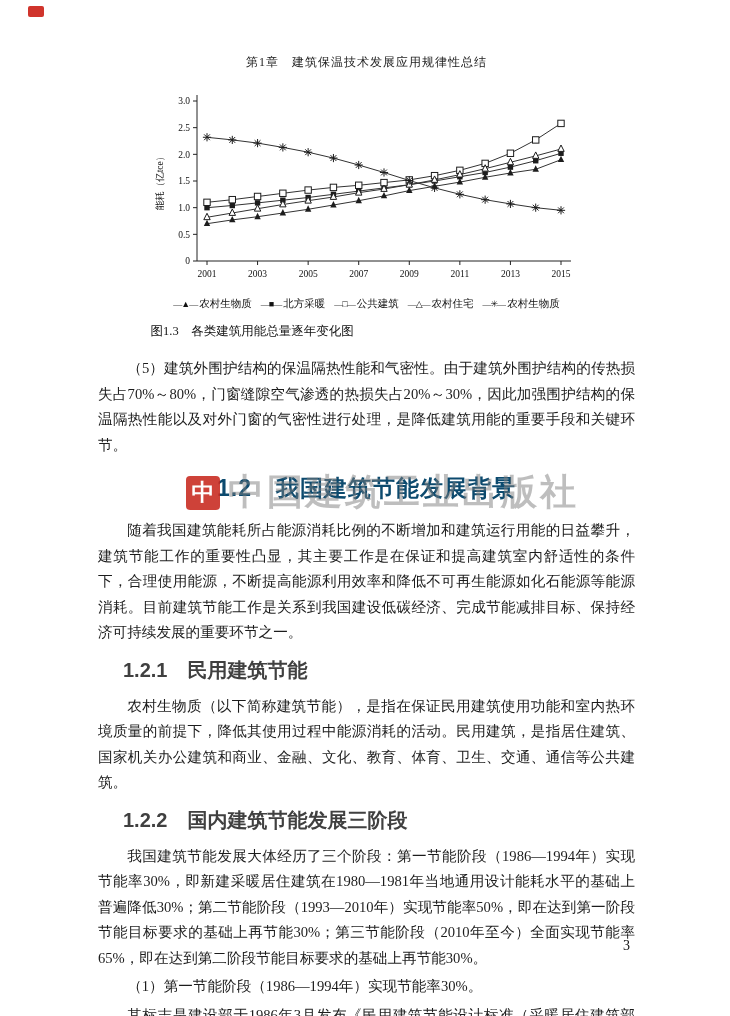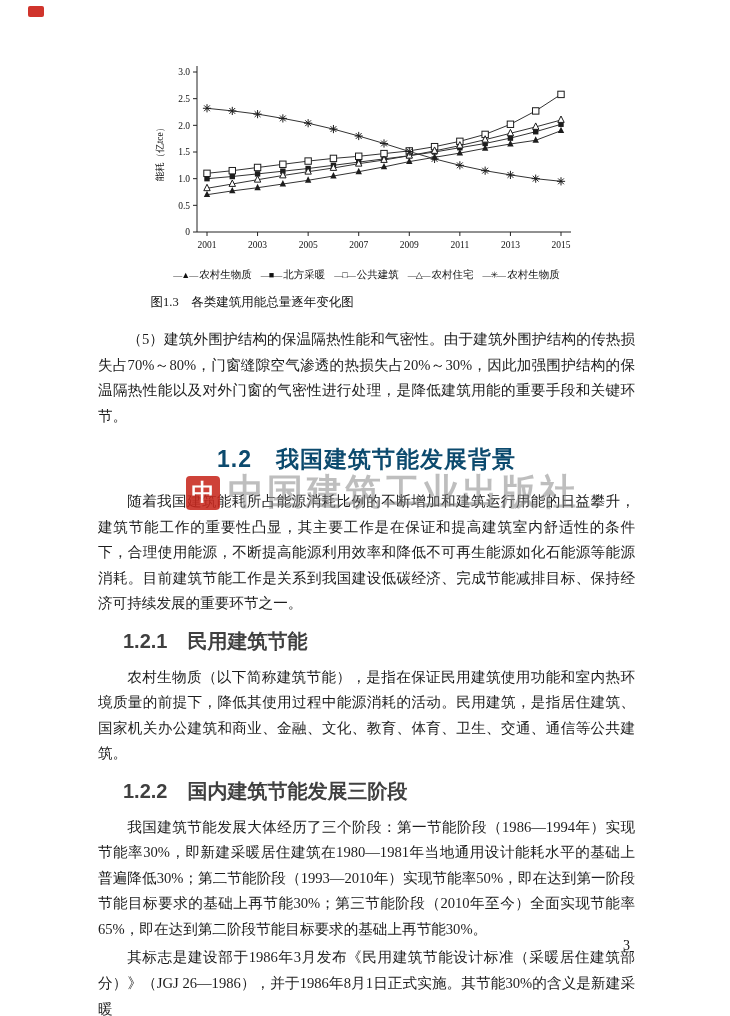--- a/index.html
+++ b/index.html
@@ -66,20 +66,21 @@
     position:absolute;top:938px;right:100px;font-size:14px;color:#111;
   }
 </style>
 </head>
 <body>
 
 <div class="page">
 
   <div class="corner-mark"></div>
 
+  <div class="running-head">第1章　建筑保温技术发展应用规律性总结</div>
 
   <div class="figure">
     <svg id="chart-svg" class="chart-svg" width="432" height="208" viewBox="0 0 432 208" xmlns="http://www.w3.org/2000/svg">
         <line x1="46" y1="8" x2="46" y2="174" class="ax"></line>
         <line x1="46" y1="174" x2="420" y2="174" class="ax"></line>
         <line x1="42" y1="174" x2="46" y2="174" class="ax"></line>
         <text x="39" y="177.2" class="tick" text-anchor="end">0</text>
         <line x1="42" y1="147.33333333333334" x2="46" y2="147.33333333333334" class="ax"></line>
         <text x="39" y="150.53333333333333" class="tick" text-anchor="end">0.5</text>
         <line x1="42" y1="120.66666666666667" x2="46" y2="120.66666666666667" class="ax"></line>
@@ -265,20 +266,21 @@
 
     <h2 class="sec">1.2　我国建筑节能发展背景</h2>
 
     <p>随着我国建筑能耗所占能源消耗比例的不断增加和建筑运行用能的日益攀升，建筑节能工作的重要性凸显，其主要工作是在保证和提高建筑室内舒适性的条件下，合理使用能源，不断提高能源利用效率和降低不可再生能源如化石能源等能源消耗。目前建筑节能工作是关系到我国建设低碳经济、完成节能减排目标、保持经济可持续发展的重要环节之一。</p>
 
     <h3 class="sub">1.2.1　民用建筑节能</h3>
     <p>农村生物质（以下简称建筑节能），是指在保证民用建筑使用功能和室内热环境质量的前提下，降低其使用过程中能源消耗的活动。民用建筑，是指居住建筑、国家机关办公建筑和商业、金融、文化、教育、体育、卫生、交通、通信等公共建筑。</p>
 
     <h3 class="sub">1.2.2　国内建筑节能发展三阶段</h3>
     <p>我国建筑节能发展大体经历了三个阶段：第一节能阶段（1986—1994年）实现节能率30%，即新建采暖居住建筑在1980—1981年当地通用设计能耗水平的基础上普遍降低30%；第二节能阶段（1993—2010年）实现节能率50%，即在达到第一阶段节能目标要求的基础上再节能30%；第三节能阶段（2010年至今）全面实现节能率65%，即在达到第二阶段节能目标要求的基础上再节能30%。</p>
+    <p>（1）第一节能阶段（1986—1994年）实现节能率30%。</p>
     <p>其标志是建设部于1986年3月发布《民用建筑节能设计标准（采暖居住建筑部分）》（JGJ 26—1986），并于1986年8月1日正式实施。其节能30%的含义是新建采暖</p>
   </div>
 
   <div class="watermark" aria-hidden="true">
     <span class="wm-logo">
       <span>中</span>
     </span>
     <span class="wm-text">中国建筑工业出版社</span>
   </div>
 

